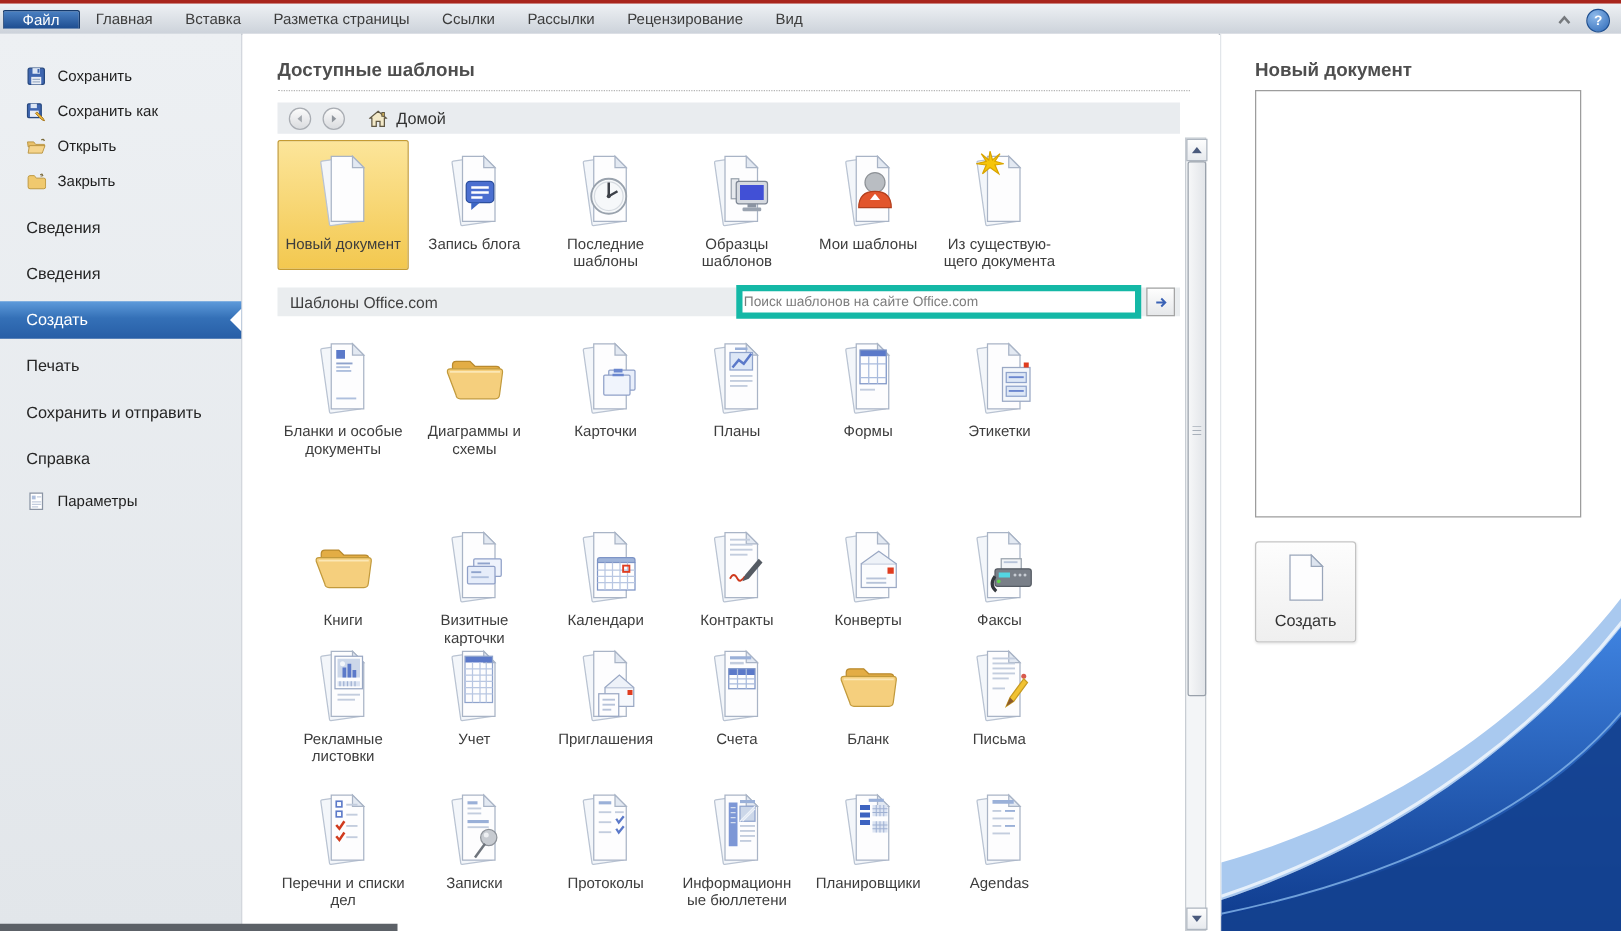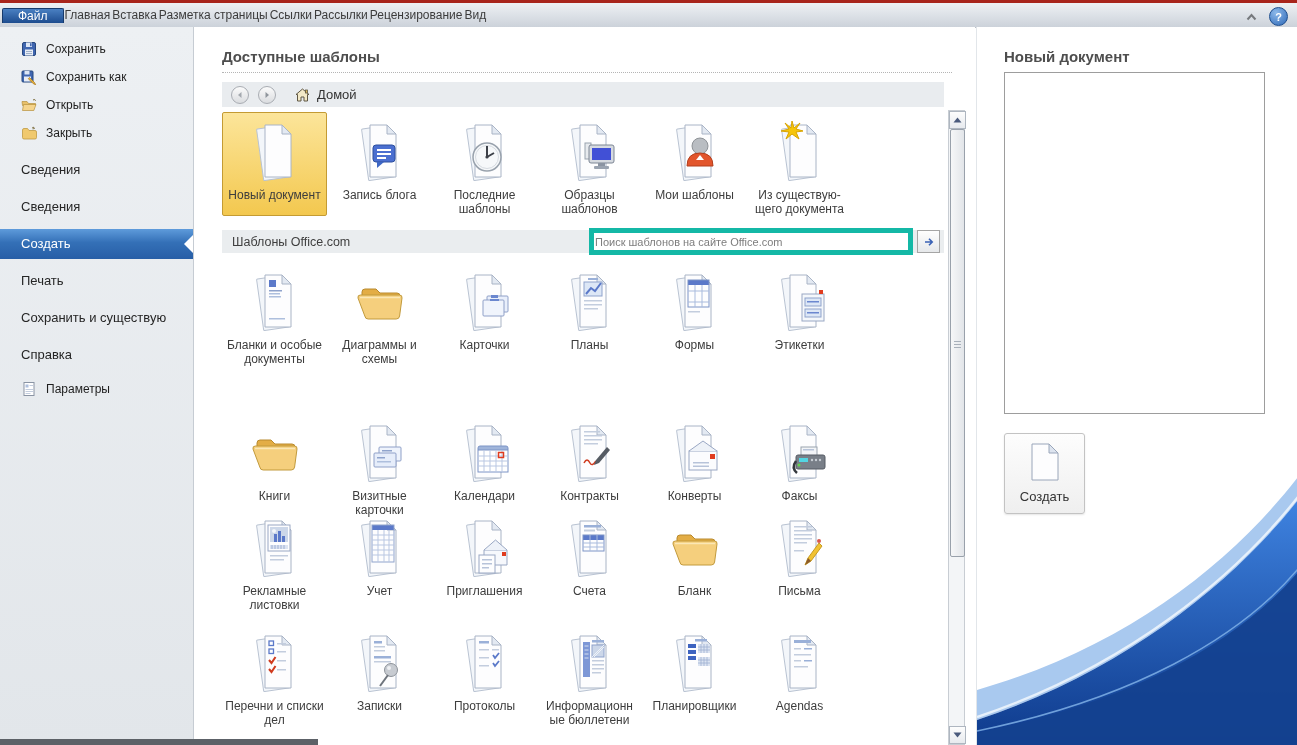--- a/index.html
+++ b/index.html
@@ -4,34 +4,34 @@
 <style>
   html,body{margin:0;padding:0;background:#fff;}
   .app{position:relative;width:1297px;height:745px;overflow:hidden;background:#fff;
        font-family:"Liberation Sans",sans-serif;}
 
   
   .top-red{position:absolute;left:0;top:0;width:100%;height:3px;background:#a8251c;}
   .tabbar{position:absolute;left:0;top:3px;width:100%;height:24px;
           background:linear-gradient(#eef1f4,#ccd2da);border-bottom:1px solid #b7bec7;
           display:flex;align-items:center;}
-  .tab{padding:0 1px;display:flex;align-items:center;font-size:12px;color:#3c3c3c;cursor:default;}
+  .tab{padding:0 13px;display:flex;align-items:center;font-size:12px;color:#3c3c3c;cursor:default;}
   .tab.selected{background:linear-gradient(#4a80c2,#1d4c8f);color:#fff;
           border:1px solid #163a6c;border-bottom:none;border-radius:2px 2px 0 0;
           margin-left:2px;padding:0 15px;}
   .win-controls{position:absolute;right:9px;top:7px;display:flex;gap:11px;align-items:center;}
   .help-btn{width:17px;height:17px;border-radius:50%;
           background:radial-gradient(circle at 35% 28%,#8db9ea,#2f6ab8);
           border:1px solid #1d4e8f;color:#fff;font-weight:bold;font-size:11px;
           display:flex;align-items:center;justify-content:center;}
 
   
   .sidebar{position:absolute;left:0;top:27px;width:193px;height:718px;
            background:linear-gradient(180deg,#edf0f3,#e2e6ea);border-right:1px solid #c6ccd3;}
-  .cmd-list{padding-top:8px;}
+  .cmd-list{padding-top:20px;}
   .cmd-item{height:28px;display:flex;align-items:center;padding-left:21px;gap:9px;
             font-size:12px;color:#1e1e1e;cursor:default;}
   .cmd-item .icn{width:16px;height:16px;display:inline-flex;}
   .nav-list{margin-top:4px;}
   .nav-item{height:37px;display:flex;align-items:center;padding-left:21px;
             font-size:13px;color:#262626;position:relative;cursor:default;}
   .nav-item.selected{height:30px;margin:3.5px 0;color:#fff;
             background:linear-gradient(180deg,#5e9bdb 0%,#3470b7 45%,#275ea6 100%);}
   .nav-item.selected::after{content:"";position:absolute;right:0;top:50%;margin-top:-9px;
             border-top:9px solid transparent;border-bottom:9px solid transparent;
@@ -174,21 +174,21 @@
         <div class="nav-item">
           <span>Сведения</span>
         </div>
         <div class="nav-item selected">
           <span>Создать</span>
         </div>
         <div class="nav-item">
           <span>Печать</span>
         </div>
         <div class="nav-item">
-          <span>Сохранить и существую</span>
+          <span>Сохранить и отправить</span>
         </div>
         <div class="nav-item">
           <span>Справка</span>
         </div>
       </div>
     <div class="bottom-list" id="bottomList">
         <div class="cmd-item">
           <span class="icn">
             <svg width="16" height="16" viewBox="0 0 16 16">
               <rect x="3" y="1.5" width="10" height="13" fill="#fff" stroke="#8a94a4"></rect>

